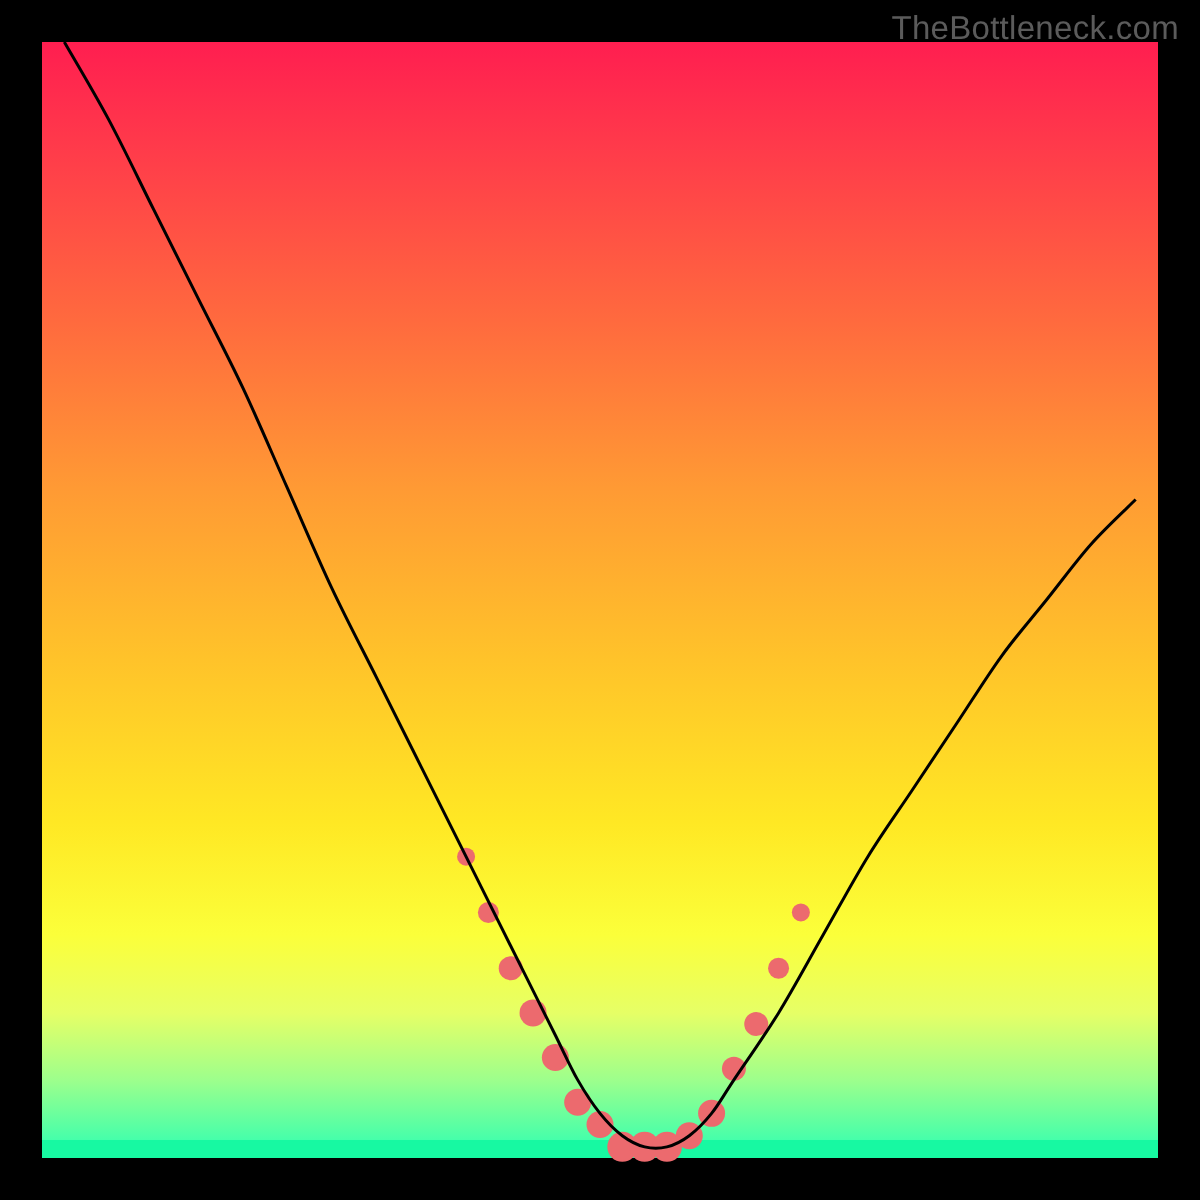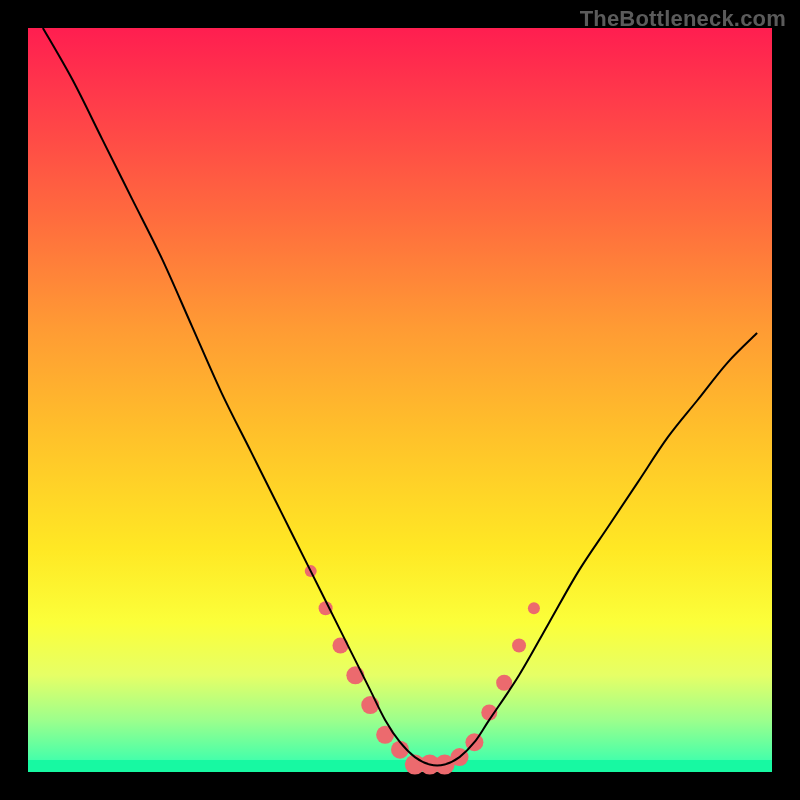--- a/index.html
+++ b/index.html
@@ -30,21 +30,21 @@
       #2bffb3 100%
     );
   }
   .watermark {
     position: absolute;
     top: 6px;
     right: 14px;
     color: #5b5b5b;
     font-size: 22px;
     letter-spacing: 0.2px;
-    font-weight: 700;
+    font-weight: 400;
     user-select: none;
   }
   svg.curve {
     position: absolute;
     left: 0; top: 0;
     width: 744px;
     height: 744px;
     overflow: visible;
   }
   .data-curve {

